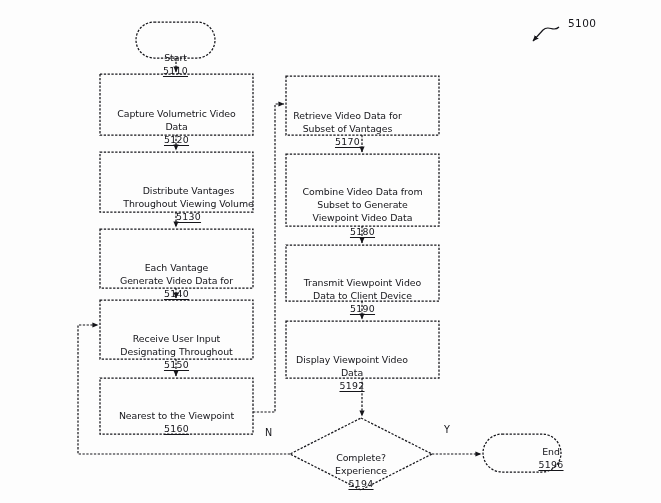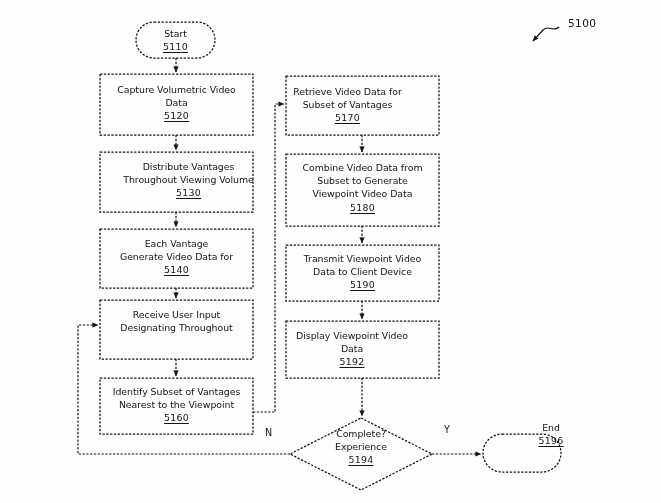--- a/index.html
+++ b/index.html
@@ -24,20 +24,21 @@
   }
   .node-text {
     position: absolute;
     text-align: center;
     color: #15151a;
     font-family: "DejaVu Sans", sans-serif;
     font-size: 9.4px;
     line-height: 13.2px;
     letter-spacing: -0.05px;
     pointer-events: none;
+    margin-top: 24px;
   }
   .node-text .ln { display: block; white-space: nowrap; }
   .node-text .num {
     display: block;
     text-decoration: underline;
     text-underline-offset: 1.5px;
     letter-spacing: 0.3px;
   }
   .edge-label {
     position: absolute;
@@ -130,24 +131,24 @@
 
   <div class="node-text" style="left:100px; top:237px; width:153px;">
     <span class="ln">Each Vantage</span>
     <span class="ln">Generate Video Data for</span>
     <span class="num">5140</span>
   </div>
 
   <div class="node-text" style="left:100px; top:308px; width:153px;">
     <span class="ln">Receive User Input</span>
     <span class="ln">Designating Throughout</span>
+    <span class="num">5150</span>
   </div>
 
   <div class="node-text" style="left:99px; top:385px; width:155px;">
-    <span class="ln">Identify Subset of Vantages</span>
     <span class="ln">Nearest to the Viewpoint</span>
     <span class="num">5160</span>
   </div>
 
   <div class="node-text" style="left:286px; top:85px; width:123px;">
     <span class="ln">Retrieve Video Data for</span>
     <span class="ln">Subset of Vantages</span>
     <span class="num">5170</span>
   </div>
 

